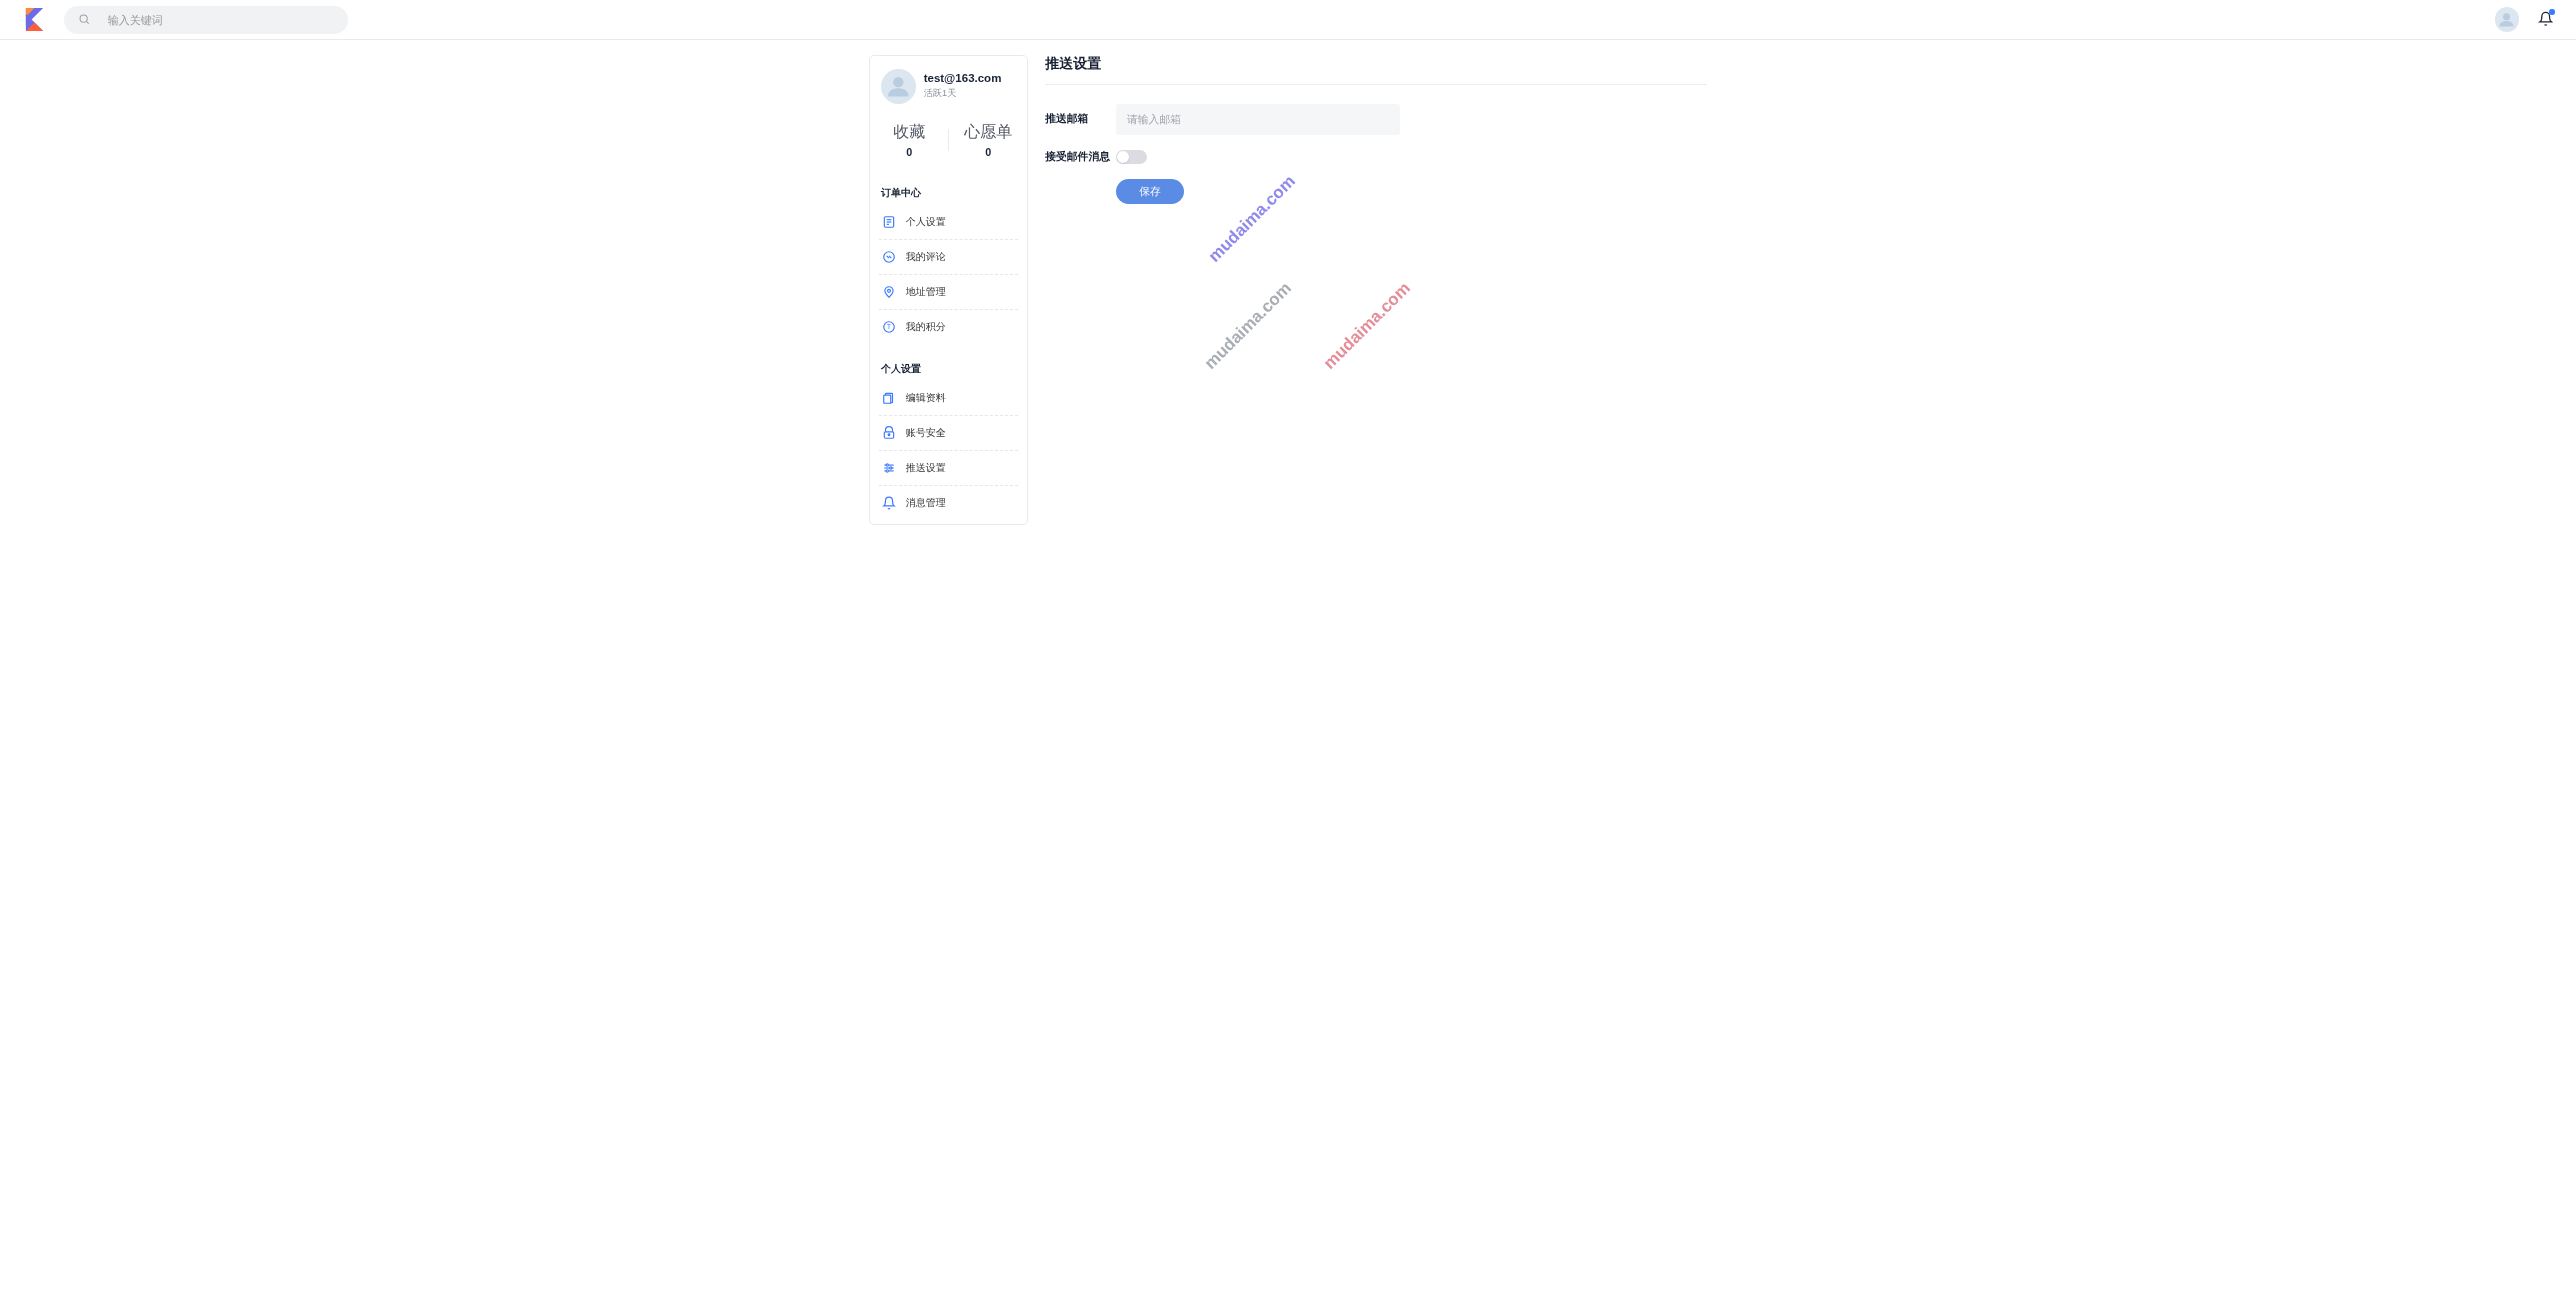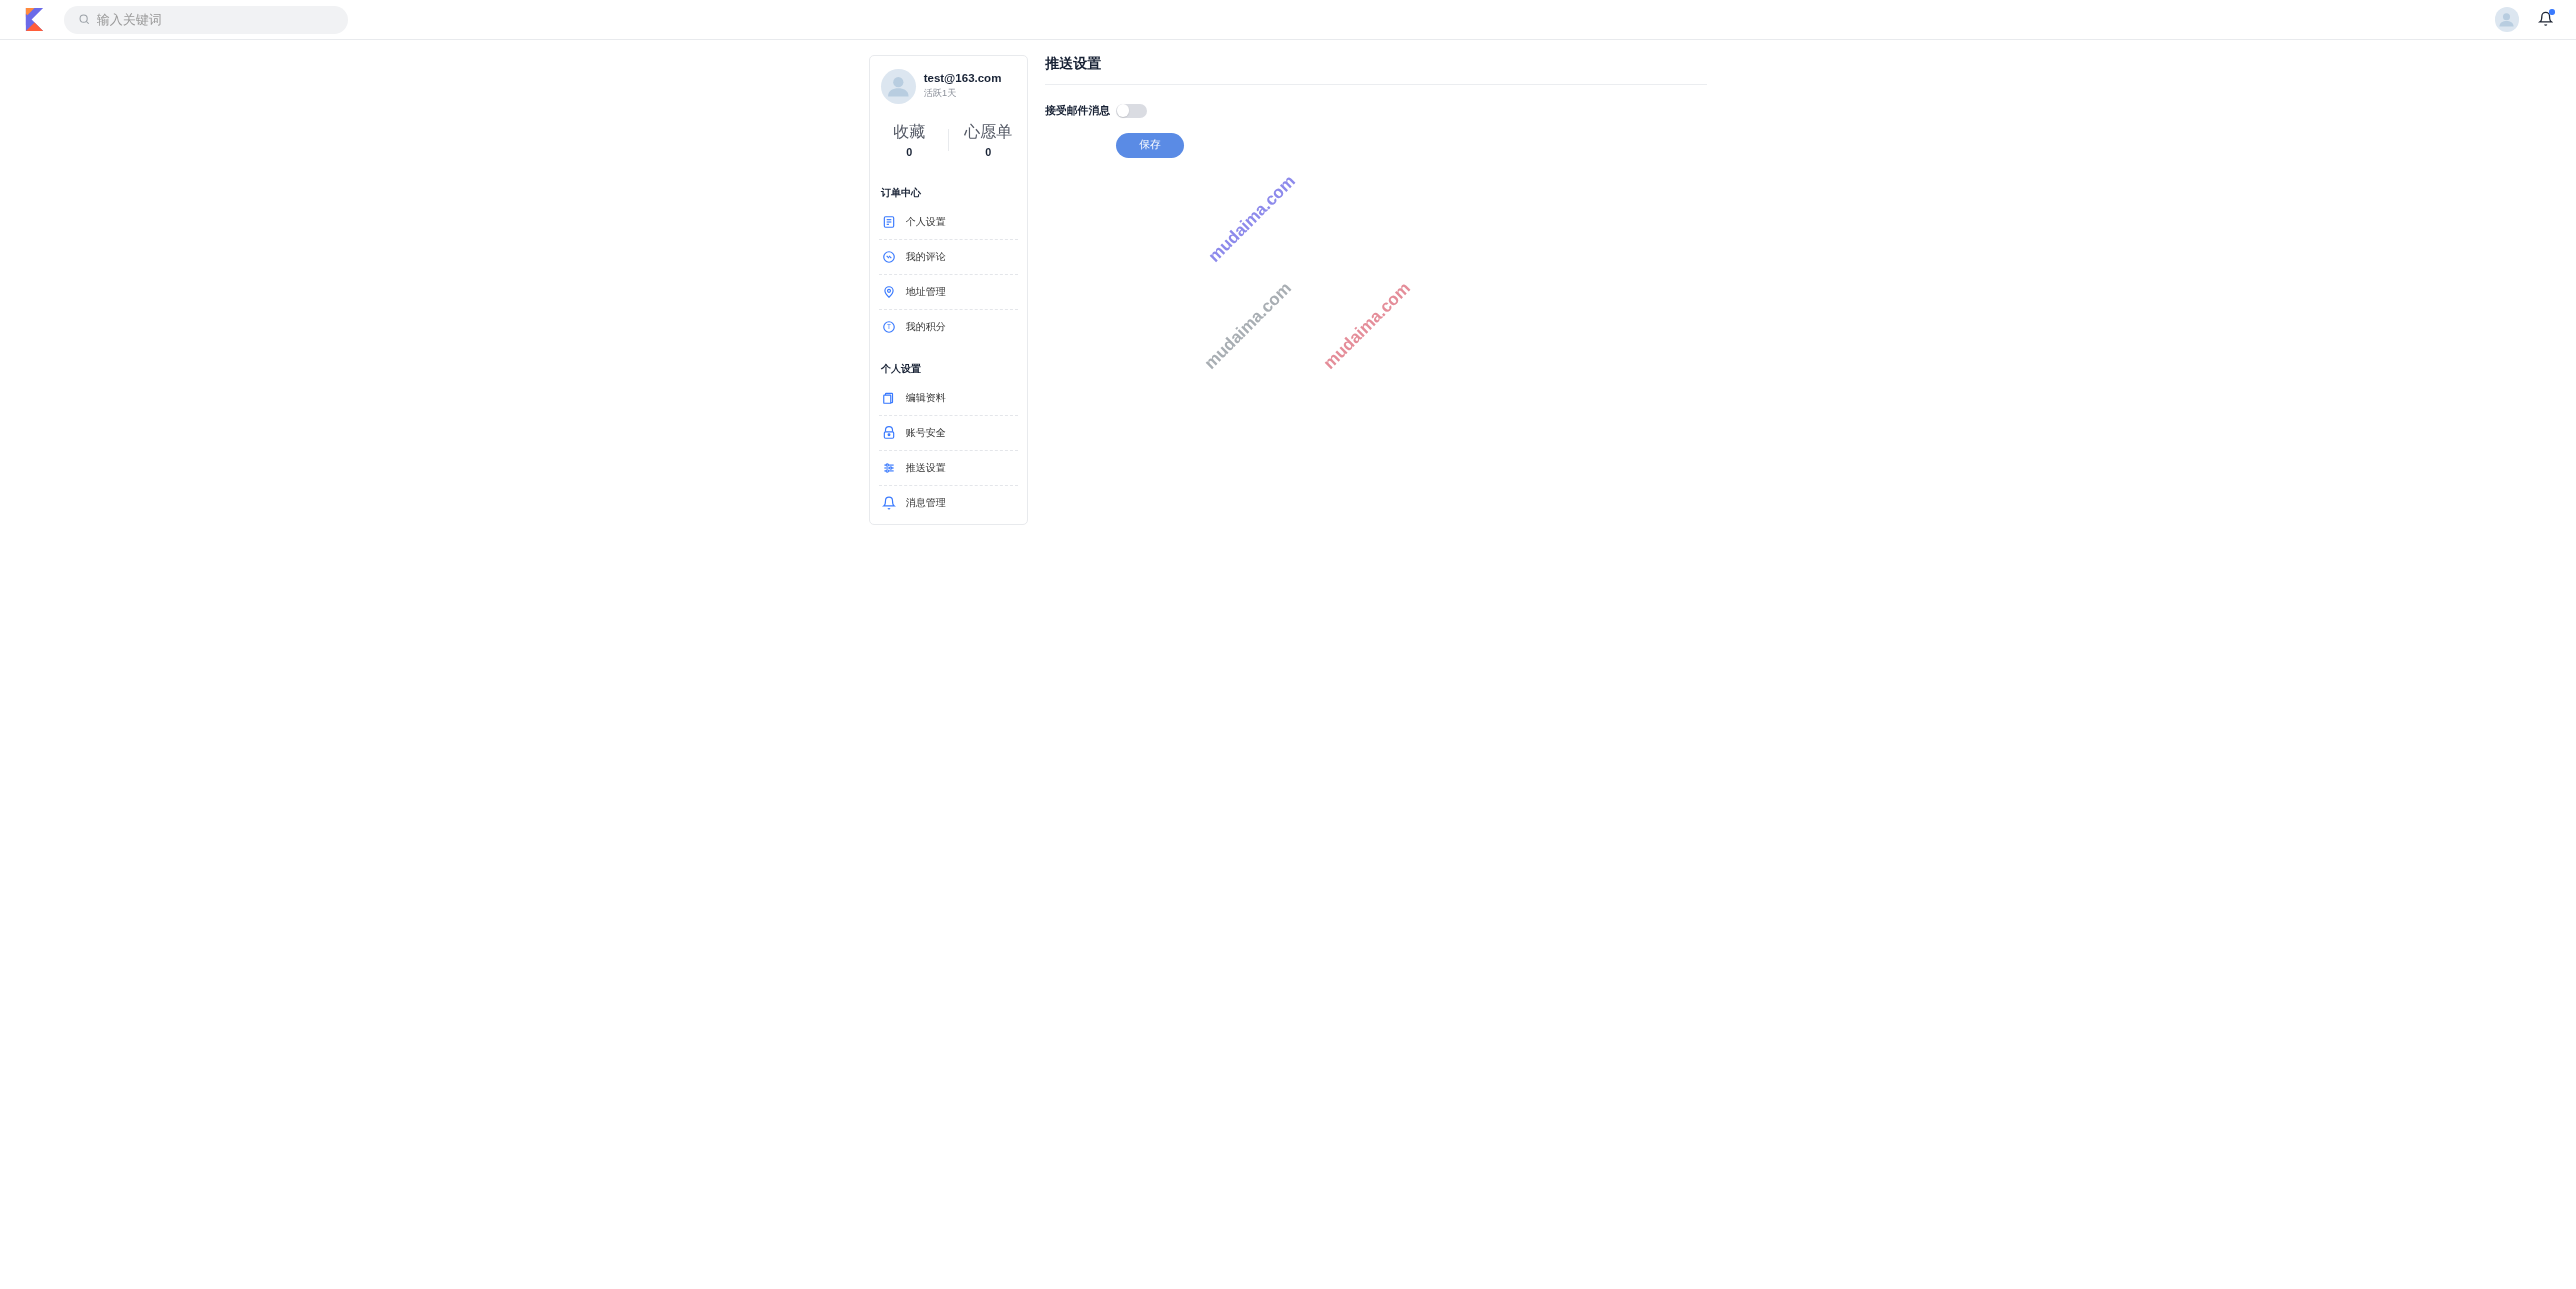--- a/index.html
+++ b/index.html
@@ -31,22 +31,22 @@
       background: #f1f2f4;
       border-radius: 15.4px;
       padding: 0 12.3px;
       height: 28px;
       width: 284px;
     }
     .search-box input {
       border: none;
       background: transparent;
       outline: none;
-      margin-left: 6px;
-      font-size: 13px;
+      margin-left: 17px;
+      font-size: 11px;
       width: 100%;
       color: #333;
     }
     .search-box input::placeholder { color: #999; }
     .header-right {
       margin-left: auto;
       display: flex;
       align-items: center;
       gap: 18.4px;
     }
@@ -389,20 +389,24 @@
             </svg>
           </span>
         <span class="side-item-label">消息管理</span>
       </div>
     </div>
   </div>
 
   <div class="main">
     <div class="page-title">推送设置</div>
     
+    <div class="form-row">
+      <div class="form-label">推送邮箱</div>
+      <input class="form-input" placeholder="请输入邮箱" style="">
+    </div>
     
     <div class="form-row">
       <div class="form-label">接受邮件消息</div>
       <div class="toggle">
         <div class="toggle-knob"></div>
       </div>
     </div>
     
     <button class="save-btn">保存</button>
     

